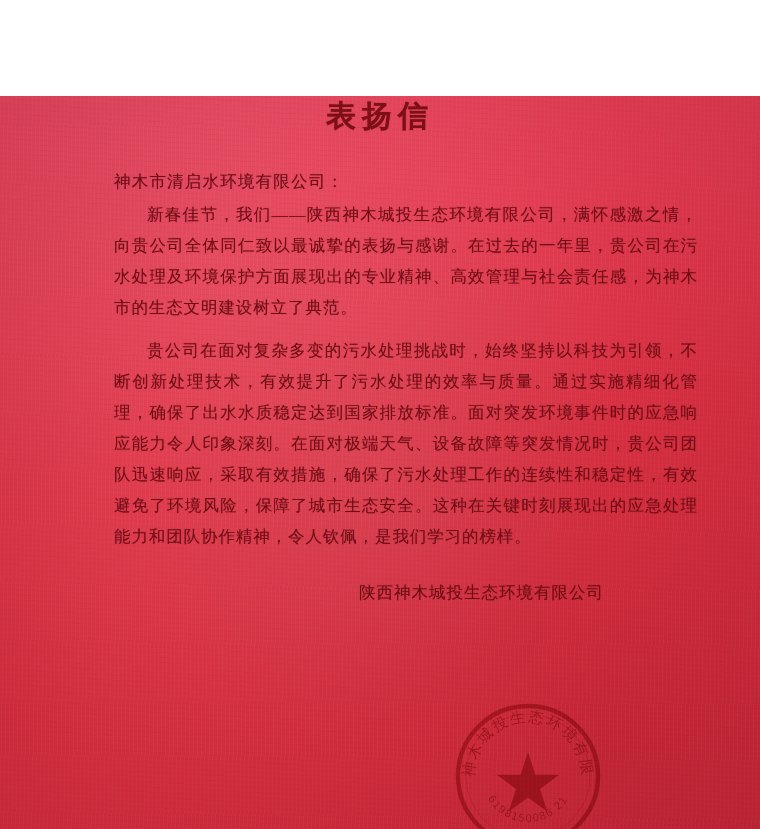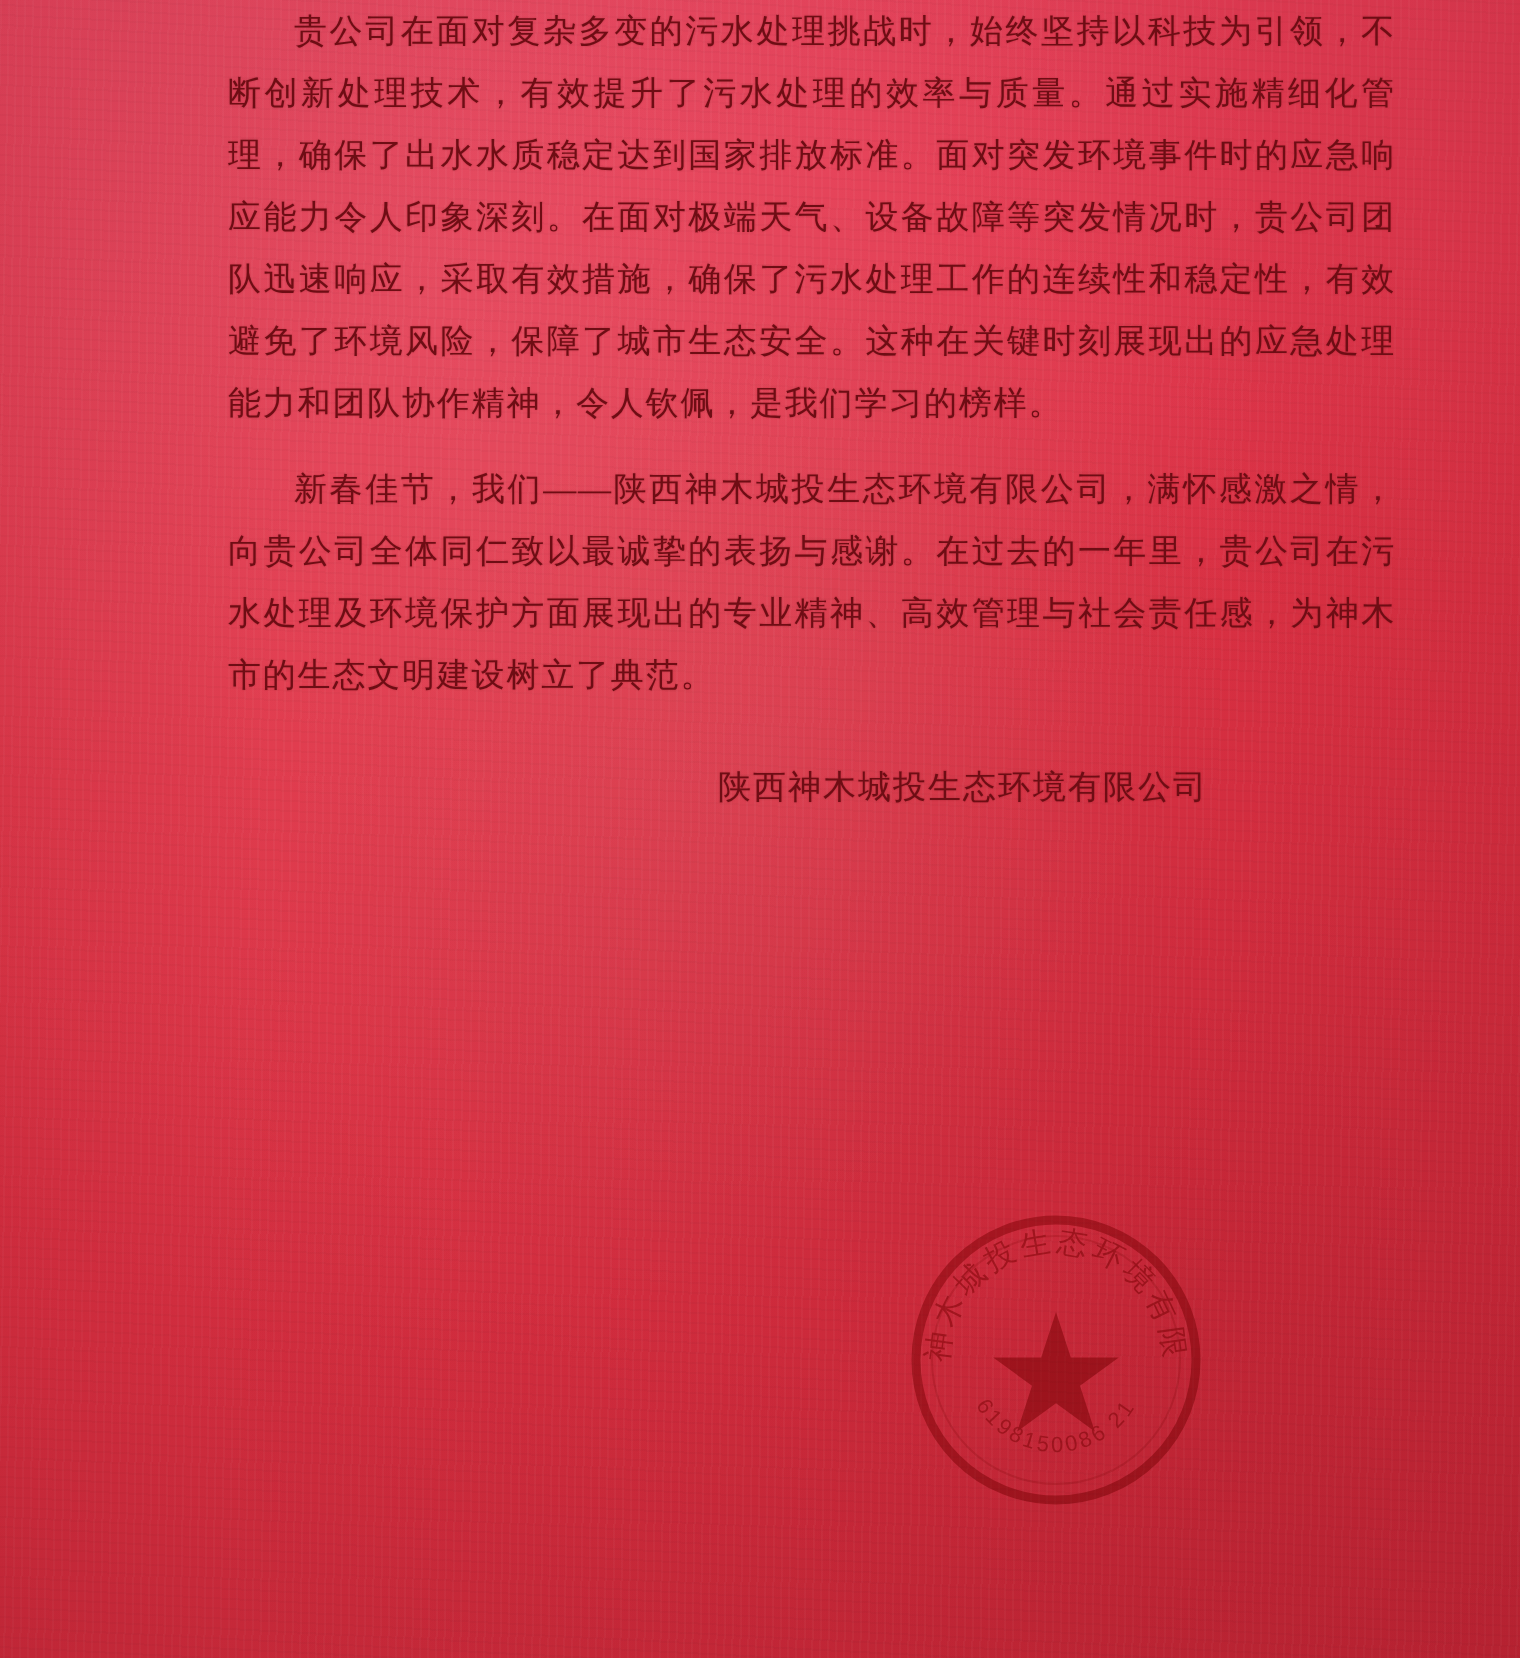--- a/index.html
+++ b/index.html
@@ -116,25 +116,27 @@
   }
   .seal svg { display: block; }
 </style>
 </head>
 <body>
 
 <div id="page">
 
   <div class="letter">
 
+    <div class="doc-title">表扬信</div>
 
+    <div class="salutation">神木市清启水环境有限公司：</div>
+
+    <p class="para">新春佳节，我们——陕西神木城投生态环境有限公司，满怀感激之情，向贵公司全体同仁致以最诚挚的表扬与感谢。在过去的一年里，贵公司在污水处理及环境保护方面展现出的专业精神、高效管理与社会责任感，为神木市的生态文明建设树立了典范。</p>
 
     <p class="para">贵公司在面对复杂多变的污水处理挑战时，始终坚持以科技为引领，不断创新处理技术，有效提升了污水处理的效率与质量。通过实施精细化管理，确保了出水水质稳定达到国家排放标准。面对突发环境事件时的应急响应能力令人印象深刻。在面对极端天气、设备故障等突发情况时，贵公司团队迅速响应，采取有效措施，确保了污水处理工作的连续性和稳定性，有效避免了环境风险，保障了城市生态安全。这种在关键时刻展现出的应急处理能力和团队协作精神，令人钦佩，是我们学习的榜样。</p>
-
-    <p class="para">新春佳节，我们——陕西神木城投生态环境有限公司，满怀感激之情，向贵公司全体同仁致以最诚挚的表扬与感谢。在过去的一年里，贵公司在污水处理及环境保护方面展现出的专业精神、高效管理与社会责任感，为神木市的生态文明建设树立了典范。</p>
 
 
     <div class="signature-block">
       <div class="sign-org">陕西神木城投生态环境有限公司</div>
     </div>
 
   </div>
 
   <div class="seal">
     <svg width="152" height="152" viewBox="0 0 152 152" xmlns="http://www.w3.org/2000/svg">

